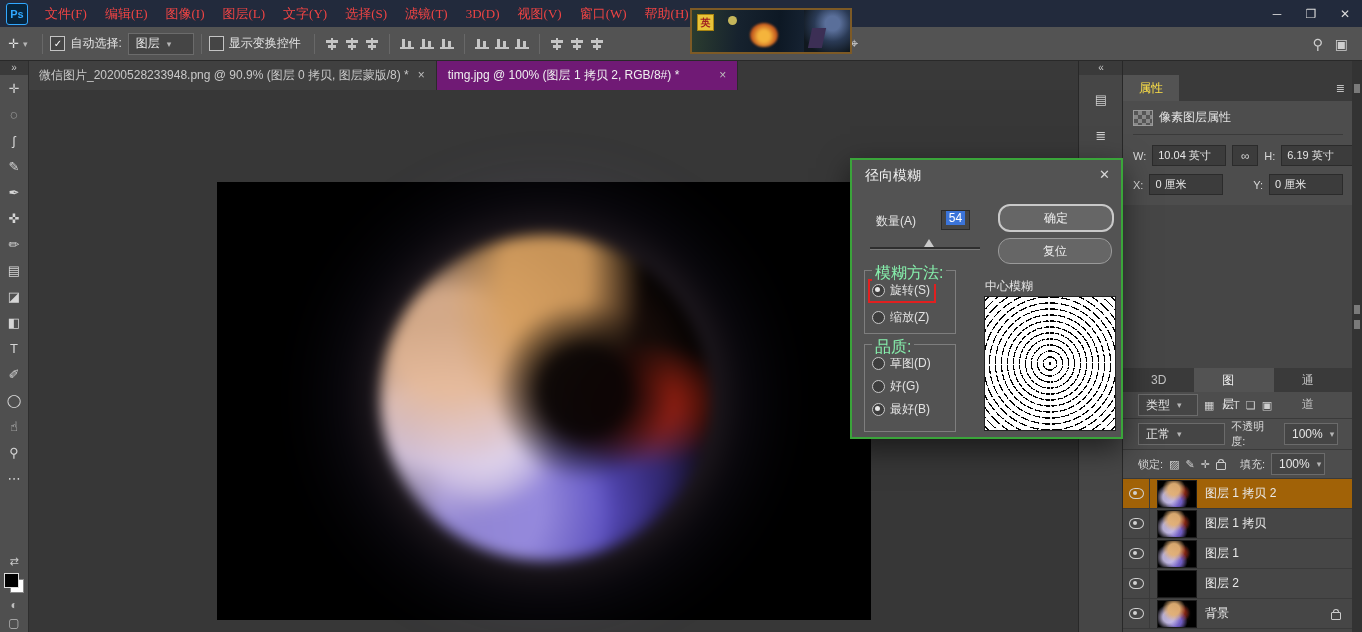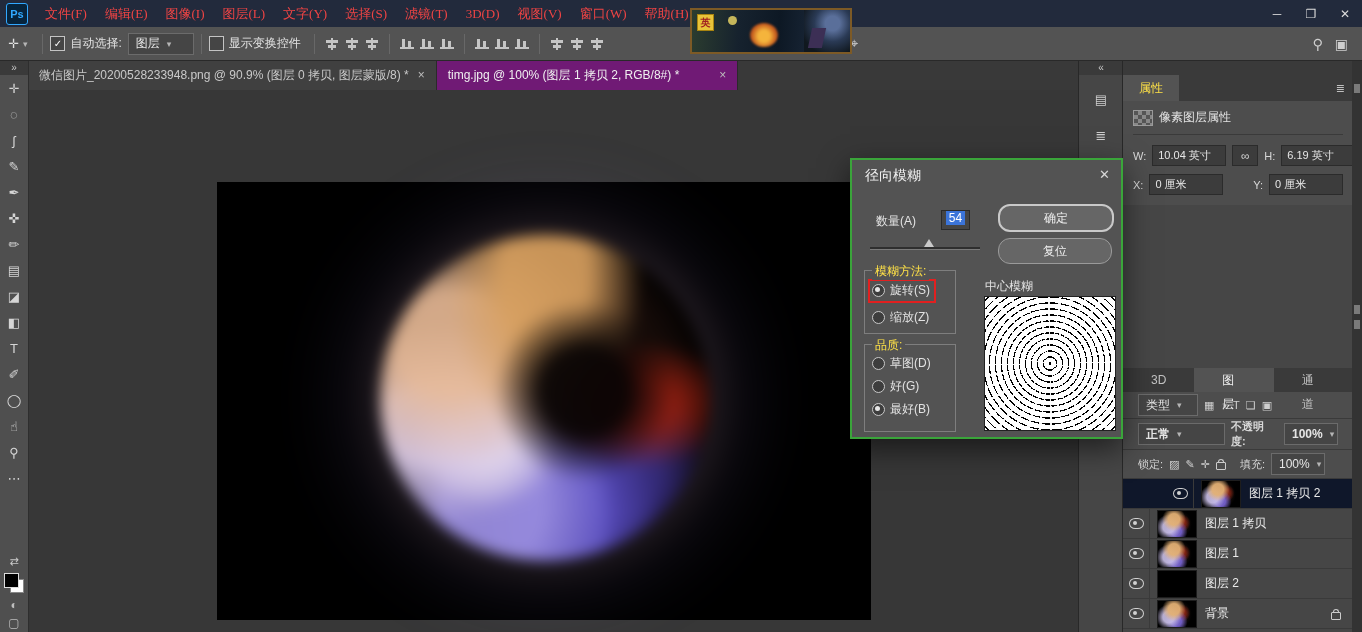--- a/index.html
+++ b/index.html
@@ -113,30 +113,30 @@
   .pf{height:19px;background:#3c3c3c;border:1px solid #2b2b2b;font-size:11px;color:#e6e6e6;
     display:flex;align-items:center;padding:0 5px;width:62px;flex:none;}
   .linkbtn{width:24px;height:19px;background:#3c3c3c;border:1px solid #2b2b2b;color:#cfcfcf;font-size:12px;
     display:flex;align-items:center;justify-content:center;flex:none;}
   .panel-gap{height:163px;background:#464646;}
   .ltabs{height:24px;background:#3a3a3a;display:flex;align-items:stretch;}
   .ltab{padding:0 28px;line-height:24px;font-size:12px;color:#c2c2c2;}
   .ltab.active{background:#535353;color:#f0f0f0;}
   .frow,.brow,.krow{display:flex;align-items:center;background:#4d4d4d;border-bottom:1px solid #3a3a3a;padding:0 15px;gap:6px;}
   .frow{height:26px;}
-  .brow{height:30px;font-weight:bold;}
+  .brow{height:30px;}
   .krow{height:28px;}
   .ficon{color:#cfcfcf;font-size:11px;}
   .klabel{font-size:11px;color:#d8d8d8;}
   .lock{display:inline-block;width:8px;height:6px;border:1px solid #ccc;border-radius:1px;position:relative;margin-top:4px;}
   .lock::before{content:"";position:absolute;left:1px;top:-4px;width:4px;height:3px;border:1px solid #ccc;
     border-bottom:none;border-radius:3px 3px 0 0;}
   .llist{background:#464646;}
   .lrow{height:29px;display:flex;align-items:center;border-bottom:1px solid #3a3a3a;background:#464646;}
-  .lrow.sel{background:#0f172a;padding-left:44px;}
+  .lrow.sel{background:#a16207;}
   .eye-cell{width:26px;height:100%;display:flex;align-items:center;justify-content:center;border-right:1px solid #3a3a3a;flex:none;}
   .eye{width:13px;height:9px;border:1px solid #d0d0d0;border-radius:50% / 60%;position:relative;display:inline-block;}
   .eye::after{content:"";position:absolute;left:3px;top:1.5px;width:4px;height:4px;background:#d0d0d0;border-radius:50%;}
   .lthumb{width:38px;height:26px;margin:0 8px 0 7px;border:1px solid #1d1d1d;background:#000;flex:none;}
   .morb{background:
     radial-gradient(circle at 42% 32%, rgba(226,176,116,.95) 0 20%, rgba(226,176,116,0) 42%),
     radial-gradient(circle at 28% 62%, rgba(202,192,232,.9) 0 18%, rgba(202,192,232,0) 40%),
     radial-gradient(circle at 48% 78%, rgba(122,102,216,.9) 0 18%, rgba(122,102,216,0) 40%),
     radial-gradient(circle at 62% 46%, rgba(142,36,20,.85) 0 14%, rgba(142,36,20,0) 32%),
     radial-gradient(circle at 50% 50%, #241510 0 30%, #000 64%);}
@@ -159,21 +159,21 @@
   .slider{position:absolute;left:18px;top:87px;width:110px;height:2px;background:#2e2e2e;border-bottom:1px solid #7a7a7a;}
   .thumb{position:absolute;left:54px;top:-8px;width:0;height:0;
     border-left:5px solid transparent;border-right:5px solid transparent;border-bottom:8px solid #c9c9c9;}
   .dlg-btn{position:absolute;left:146px;width:112px;height:24px;border-radius:12px;background:#666;
     color:#efefef;font-size:12px;display:flex;align-items:center;justify-content:center;}
   .btn-ok{top:44px;border:2px solid #c9c9c9;}
   .btn-reset{top:78px;border:1px solid #9a9a9a;}
   .grp{position:absolute;border:1px solid #7e7e7e;}
   .grp-method{left:12px;top:110px;width:90px;height:62px;}
   .grp-quality{left:12px;top:184px;width:90px;height:86px;}
-  .grp-legend{position:absolute;top:-8px;left:7px;background:#535353;padding:0 3px;font-size:12px;color:#fde047;white-space:nowrap;}
+  .grp-legend{position:absolute;top:-8px;left:7px;background:#535353;padding:0 3px;font-size:16px;color:#86efac;white-space:nowrap;}
   .radio-row{display:flex;align-items:center;gap:5px;font-size:12px;color:#e2e2e2;margin:6px 0 0 7px;white-space:nowrap;}
   .radio{width:11px;height:11px;border-radius:50%;border:1px solid #c9c9c9;background:#3d3d3d;position:relative;flex:none;}
   .radio.sel::after{content:"";position:absolute;left:2px;top:2px;width:5px;height:5px;background:#e6e6e6;border-radius:50%;}
   .red-box{border:2px solid #e22020;padding:1px 4px 2px 2px;margin:8px 0 0 3px;display:inline-flex;}
   .red-box .radio-row{margin:0;}
   .preview{position:absolute;left:132px;top:136px;width:130px;height:133px;background:#fff;border:1px solid #222;
     overflow:hidden;}
   .preview .rings{position:absolute;inset:0;
     background:repeating-radial-gradient(circle at 50% 50%, #000 0 1.2px, #fff 1.2px 6px);}
   .preview .dashes{position:absolute;inset:0;

